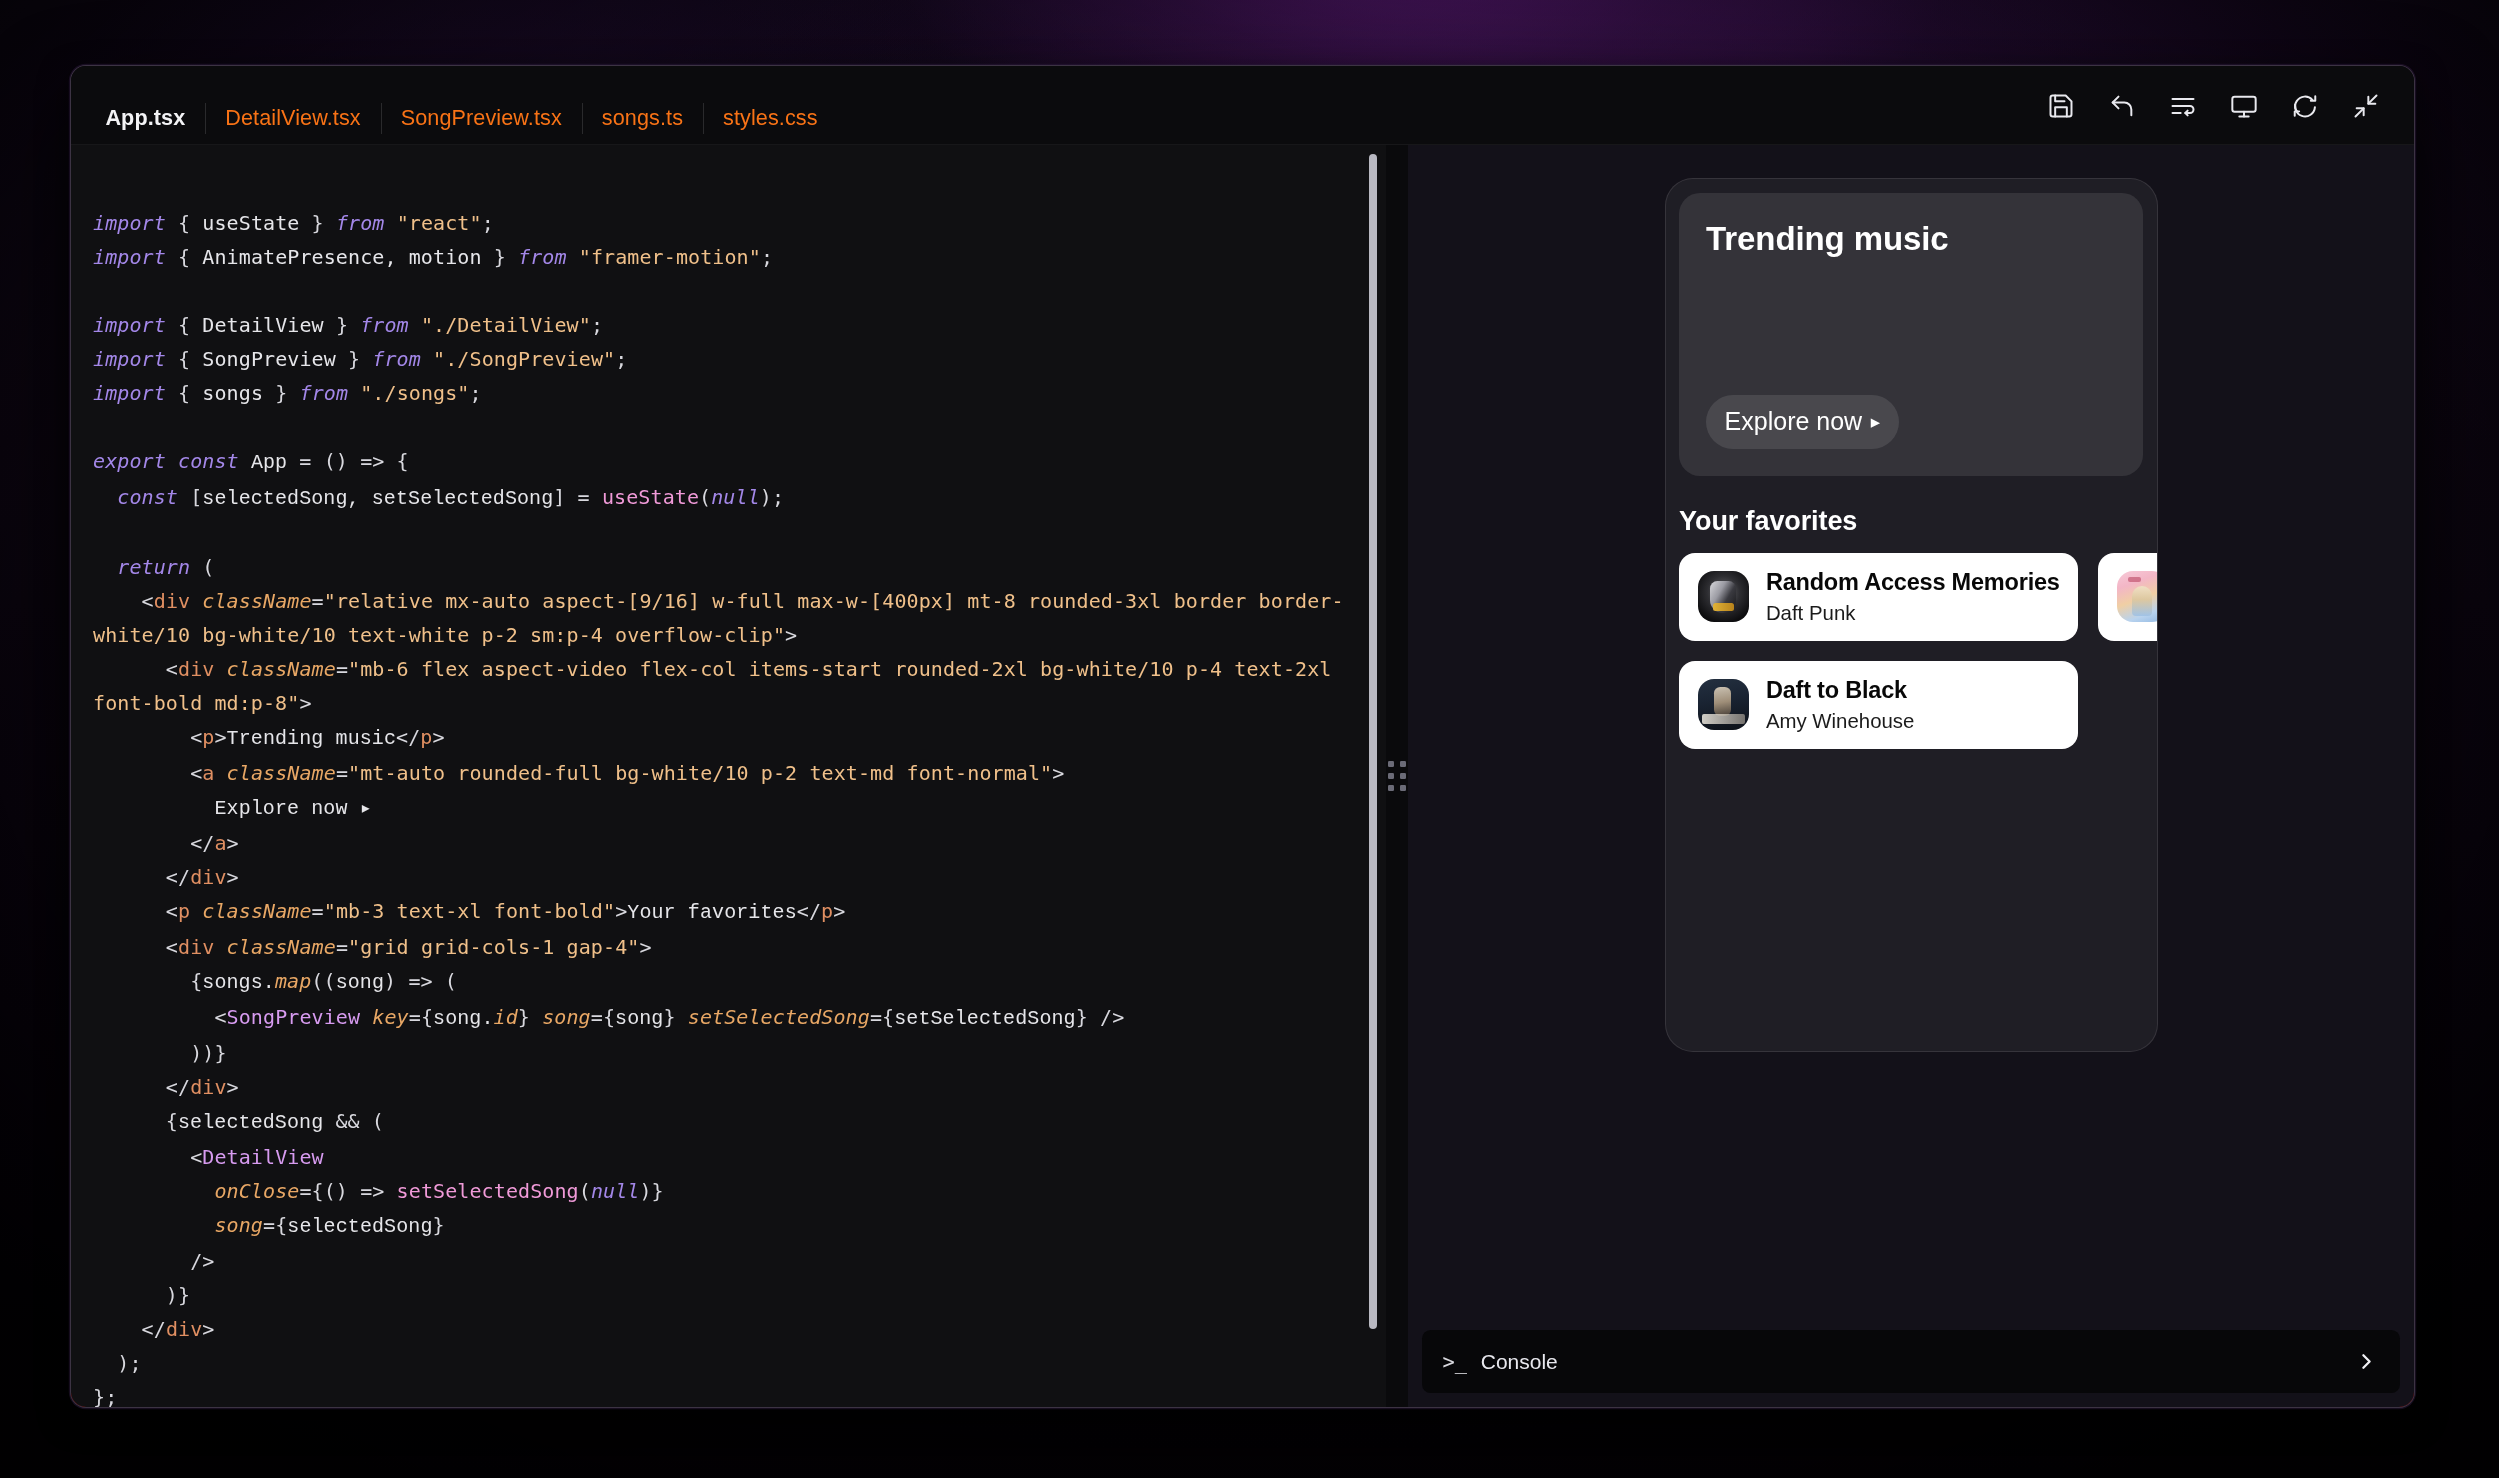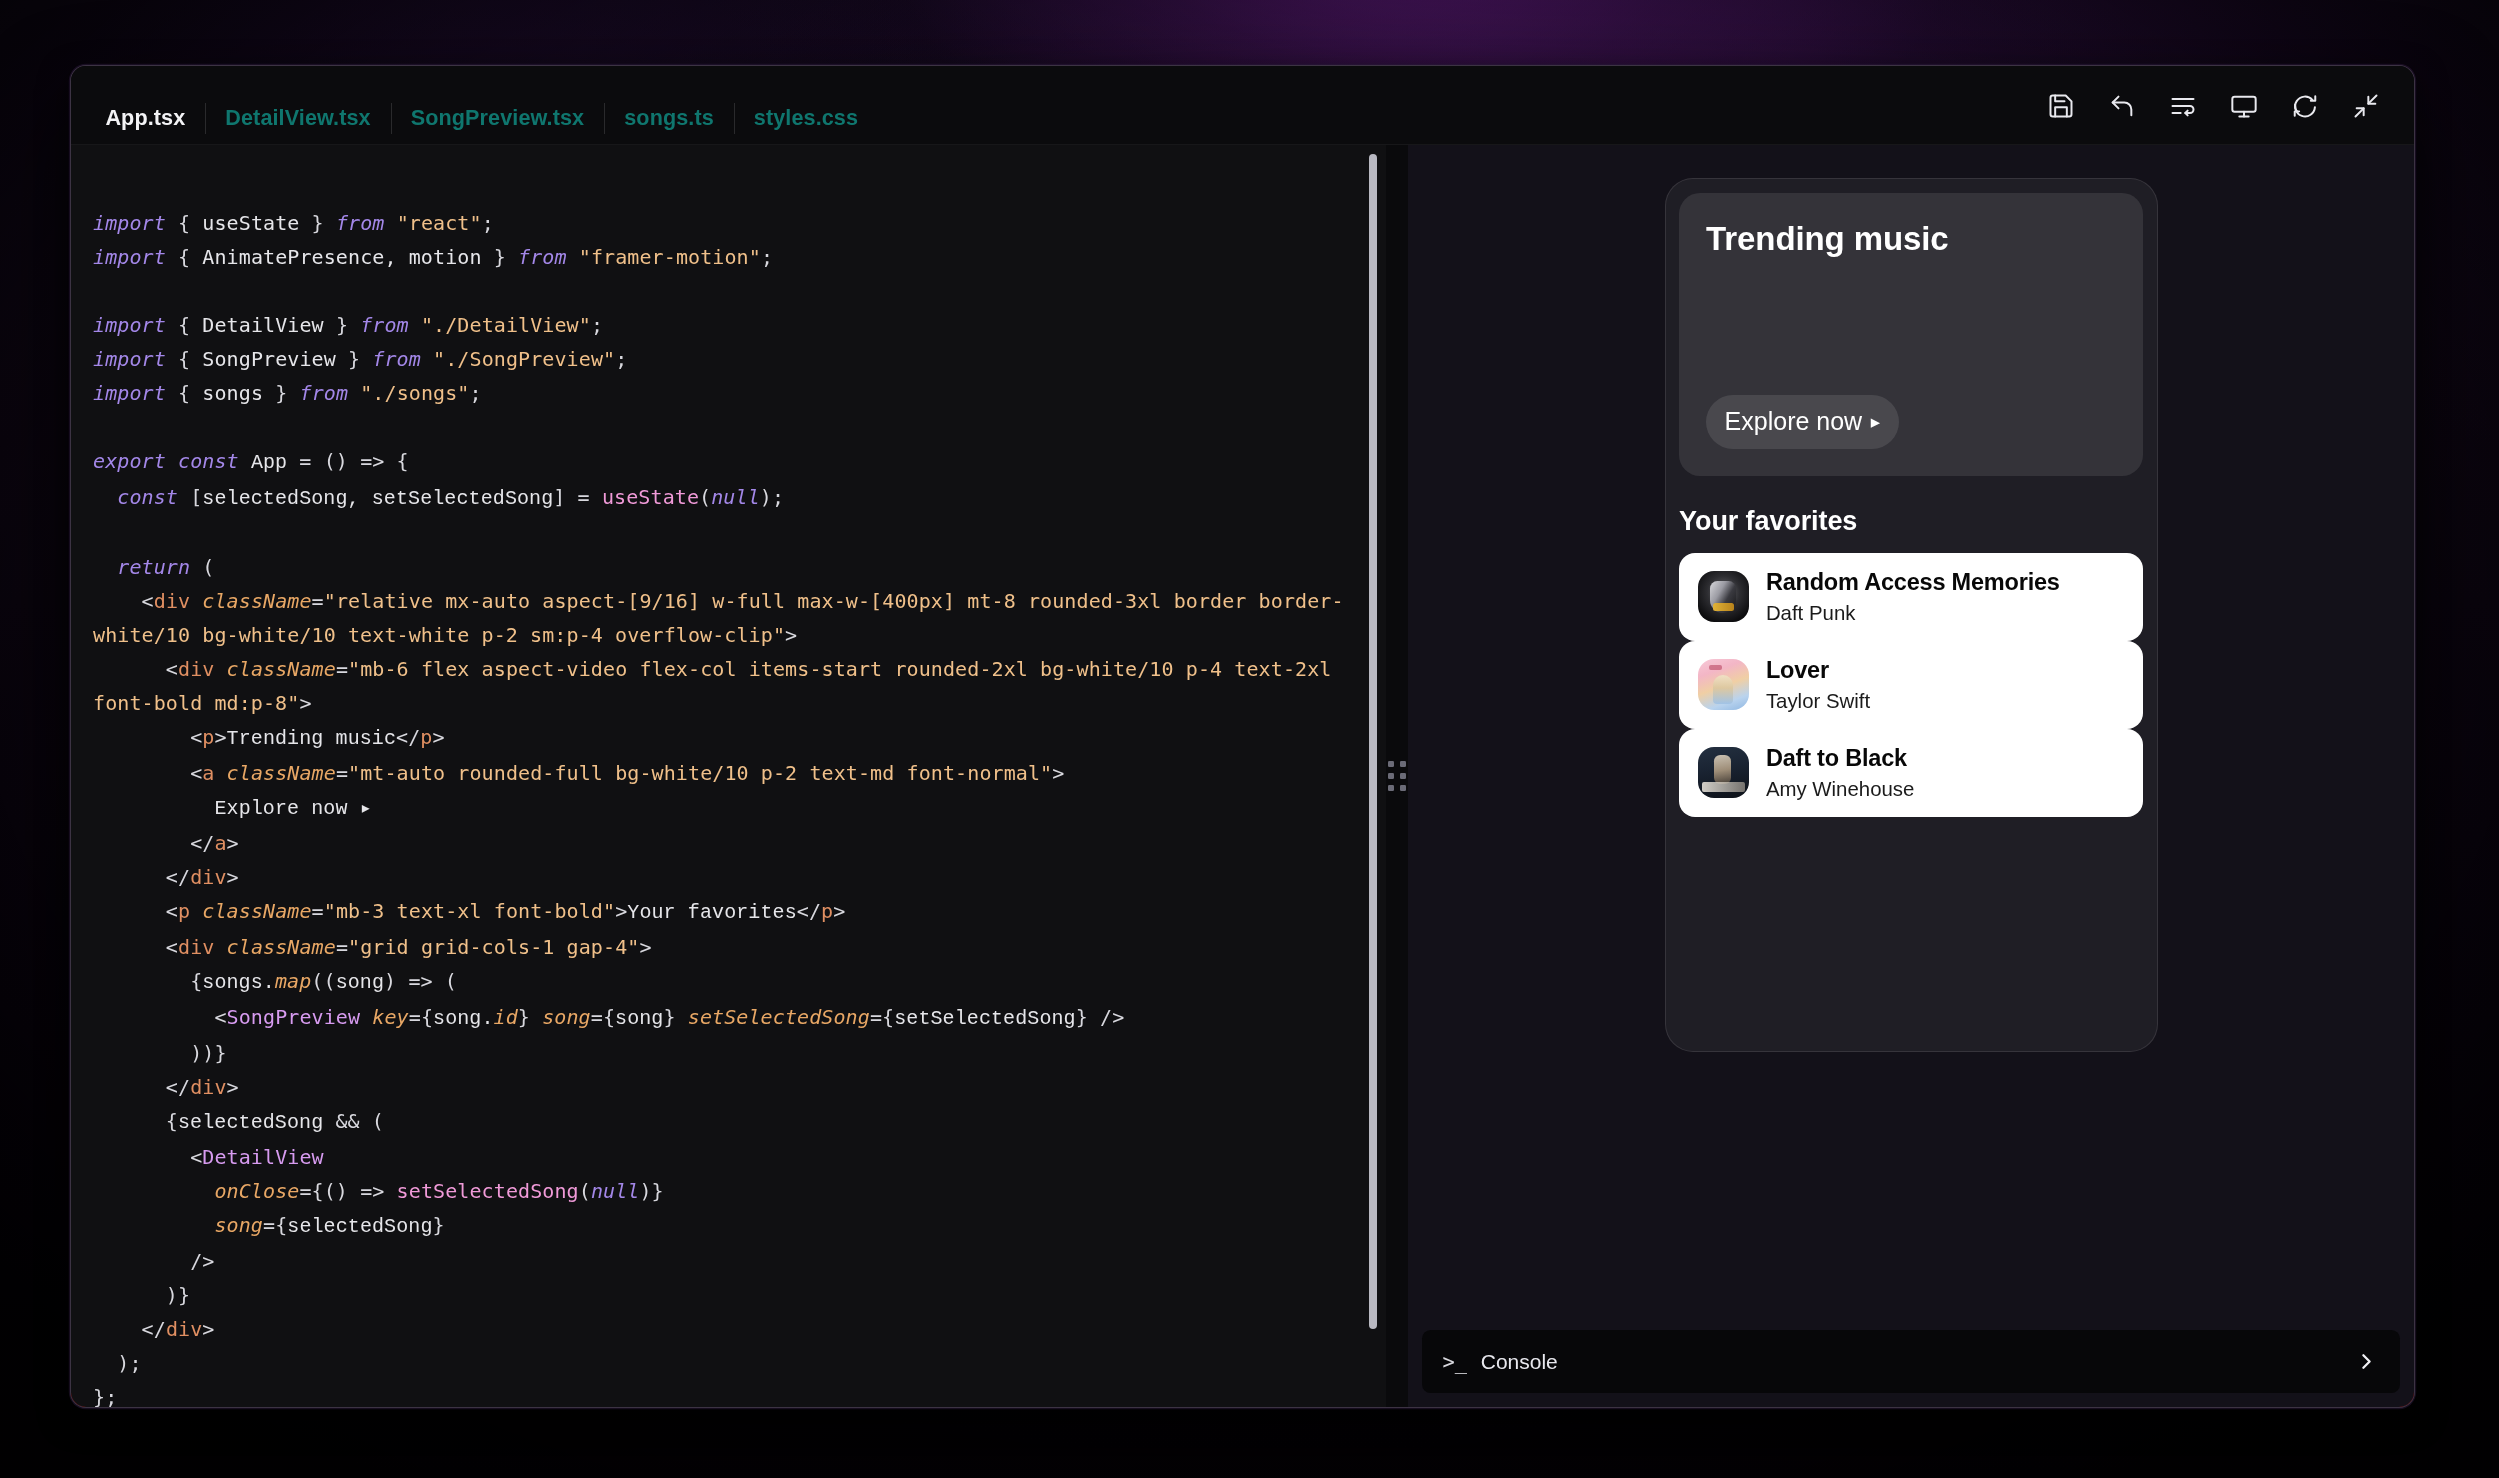--- a/index.html
+++ b/index.html
@@ -59,25 +59,24 @@
     background:rgba(255,255,255,0.05);
   }
 
   .tabs { display:flex; align-items:center; height:100%;margin-top:25px; }
   .tab {
     position:relative;
     display:flex; align-items:center;
     height:36px;
     padding:0 20px;
     font-size:21.6px;
-    color:#0f766e;
+    color:#f97316;
     letter-spacing:0.1px;
     white-space:nowrap;
     cursor:pointer;
-    font-weight:bold;
   }
   .tab:first-child { padding-left:7.4px; }
   .tab.active { color:#f3f3f5; font-weight:600; }
   .tab + .tab::before{
     content:""; position:absolute; left:0; top:2.5px; bottom:2.5px;
     width:1.2px; background:rgba(255,255,255,0.13);
   }
 
   .topbar-actions {
     margin-left:auto;
@@ -214,21 +213,21 @@
   .cta-caret { font-size:18.5px; line-height:1; position:relative; top:0.6px; }
 
   .fav-title {
     font-size:27px;
     font-weight:700;
     margin-bottom:16px;
     color:#fff;
     letter-spacing:-0.1px;
   }
 
-  .song-grid { display:grid; grid-template-columns:1fr; }
+  .song-grid { display:grid; grid-template-columns:1fr 1fr; gap:20px; }
 
   .song-card {
     background:#fff;
     border-radius:16px;
     padding:16px 18.5px;
     display:flex; align-items:center; gap:17.3px;
     cursor:pointer;
     min-height:86px;
   }
   .song-art {

